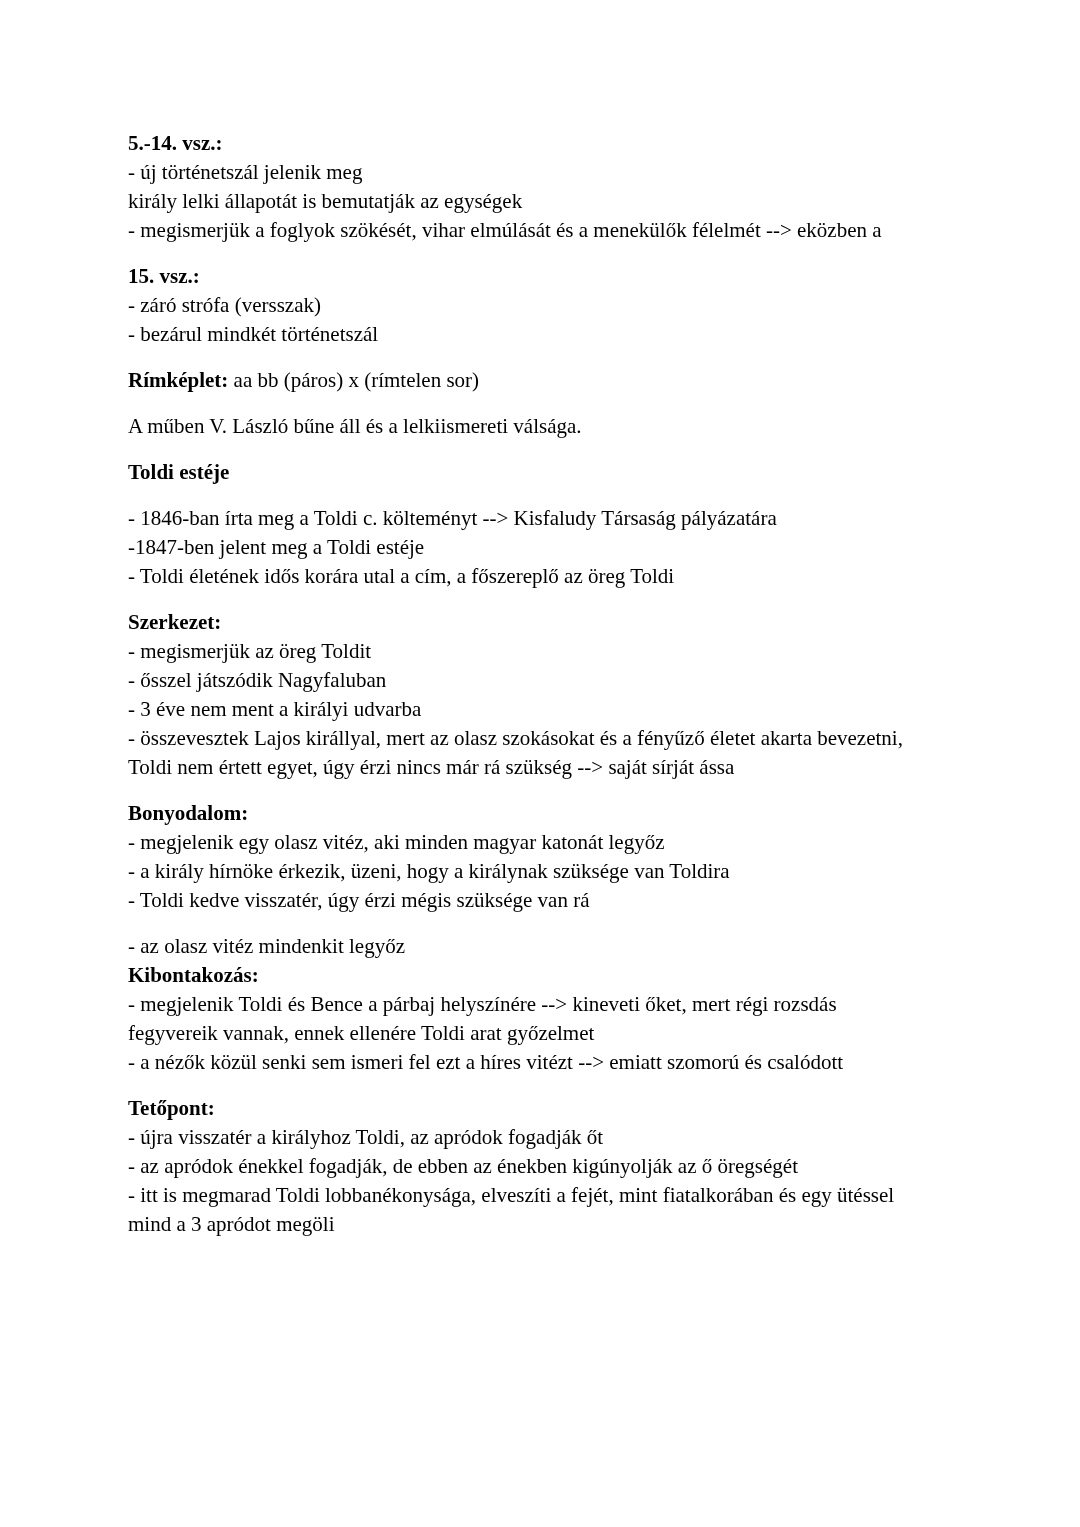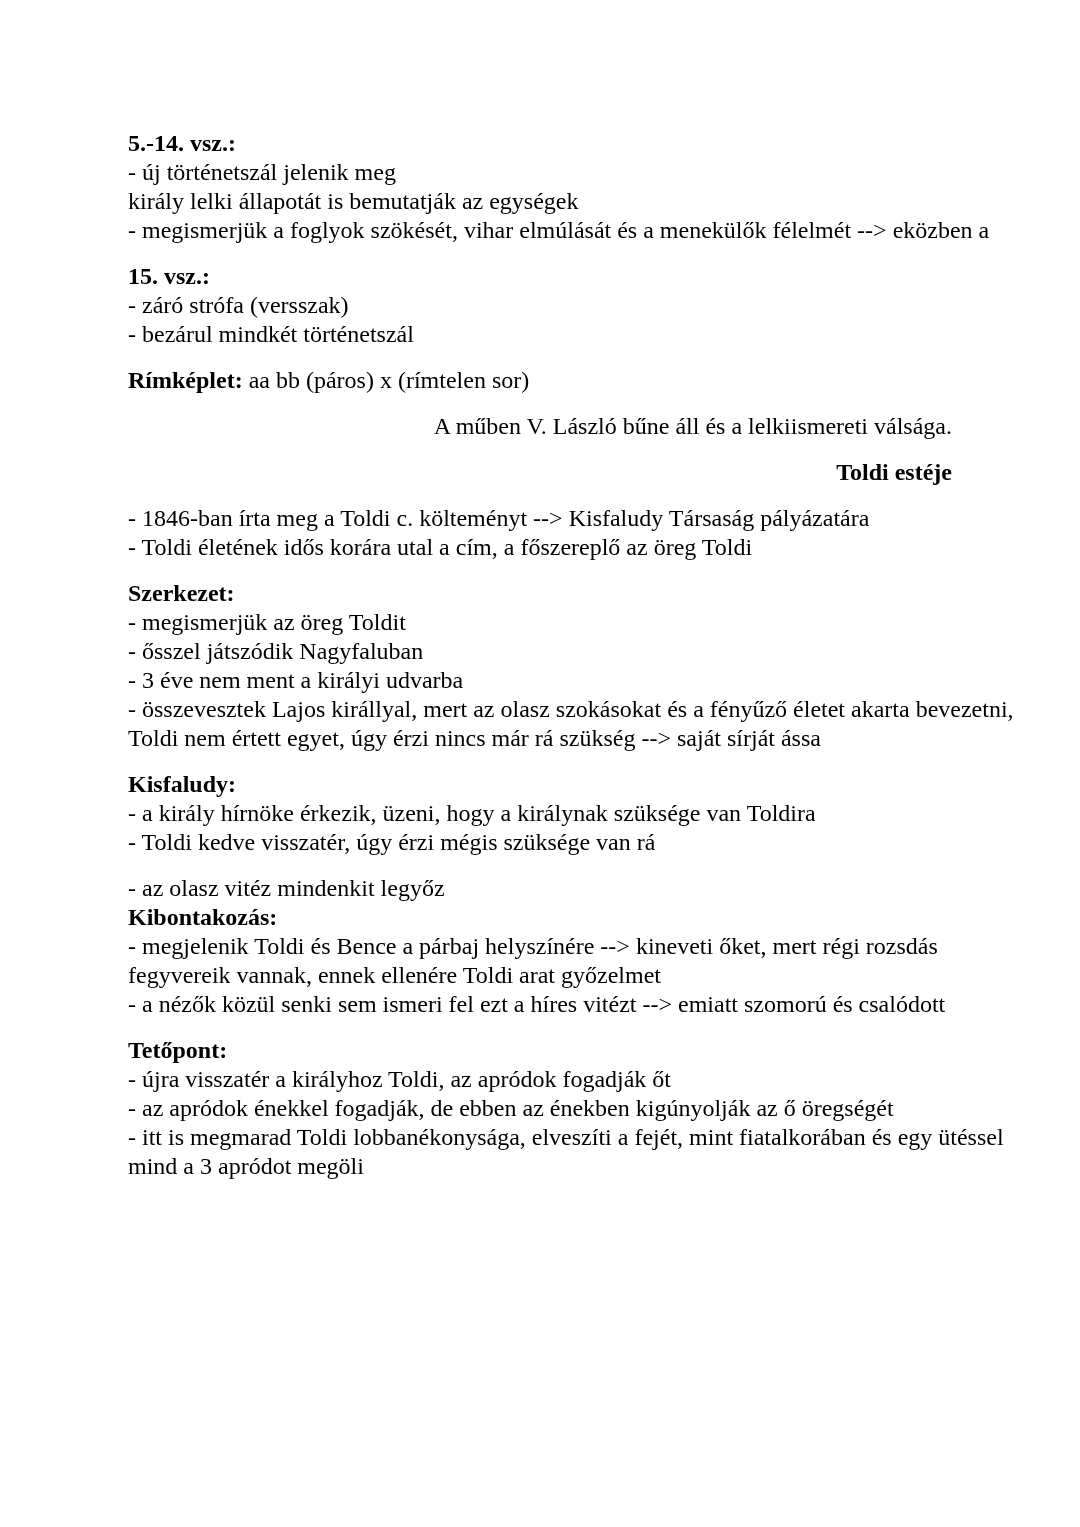--- a/index.html
+++ b/index.html
@@ -10,27 +10,27 @@
     background: #ffffff;
     overflow: hidden;
     font-family: "Liberation Serif", "DejaVu Serif", serif;
     color: #000000;
   }
   .content {
     position: absolute;
     left: 128px;
     top: 129px;
     width: 824px;
-    font-size: 24px;
+    font-size: 21px;
     line-height: 29px;
   }
   .block { margin: 0 0 17px 0; }
   .line  { white-space: pre; min-height: 29px; }
   .bold  { font-weight: 700; }
-  .center { text-align: right; }
+  .center { text-align: left; }
 </style>
 </head>
 <body>
 
 <div class="page">
   <div class="content">
 
     <div class="block">
       <div class="line bold">5.-14. vsz.:</div>
       <div class="line">- új történetszál jelenik meg</div>
@@ -51,34 +51,36 @@
     <div class="block">
       <div class="line center">A műben V. László bűne áll és a lelkiismereti válsága.</div>
     </div>
 
     <div class="block">
       <div class="line center bold">Toldi estéje</div>
     </div>
 
     <div class="block">
       <div class="line">- 1846-ban írta meg a Toldi c. költeményt --&gt; Kisfaludy Társaság pályázatára</div>
+      <div class="line">-1847-ben jelent meg a Toldi estéje</div>
       <div class="line">- Toldi életének idős korára utal a cím, a főszereplő az öreg Toldi</div>
     </div>
 
     <div class="block">
       <div class="line bold">Szerkezet:</div>
       <div class="line">- megismerjük az öreg Toldit</div>
       <div class="line">- ősszel játszódik Nagyfaluban</div>
       <div class="line">- 3 éve nem ment a királyi udvarba</div>
       <div class="line">- összevesztek Lajos királlyal, mert az olasz szokásokat és a fényűző életet akarta bevezetni,</div>
       <div class="line">Toldi nem értett egyet, úgy érzi nincs már rá szükség --&gt; saját sírját ássa</div>
     </div>
 
     <div class="block">
-      <div class="line bold">Kisfaludy:</div>
+      <div class="line bold">Bonyodalom:</div>
+      <div class="line">- megjelenik egy olasz vitéz, aki minden magyar katonát legyőz</div>
       <div class="line">- a király hírnöke érkezik, üzeni, hogy a királynak szüksége van Toldira</div>
       <div class="line">- Toldi kedve visszatér, úgy érzi mégis szüksége van rá</div>
     </div>
 
     <div class="block">
       <div class="line">- az olasz vitéz mindenkit legyőz</div>
       <div class="line bold">Kibontakozás:</div>
       <div class="line">- megjelenik Toldi és Bence a párbaj helyszínére --&gt; kineveti őket, mert régi rozsdás</div>
       <div class="line">fegyvereik vannak, ennek ellenére Toldi arat győzelmet</div>
       <div class="line">- a nézők közül senki sem ismeri fel ezt a híres vitézt --&gt; emiatt szomorú és csalódott</div>

